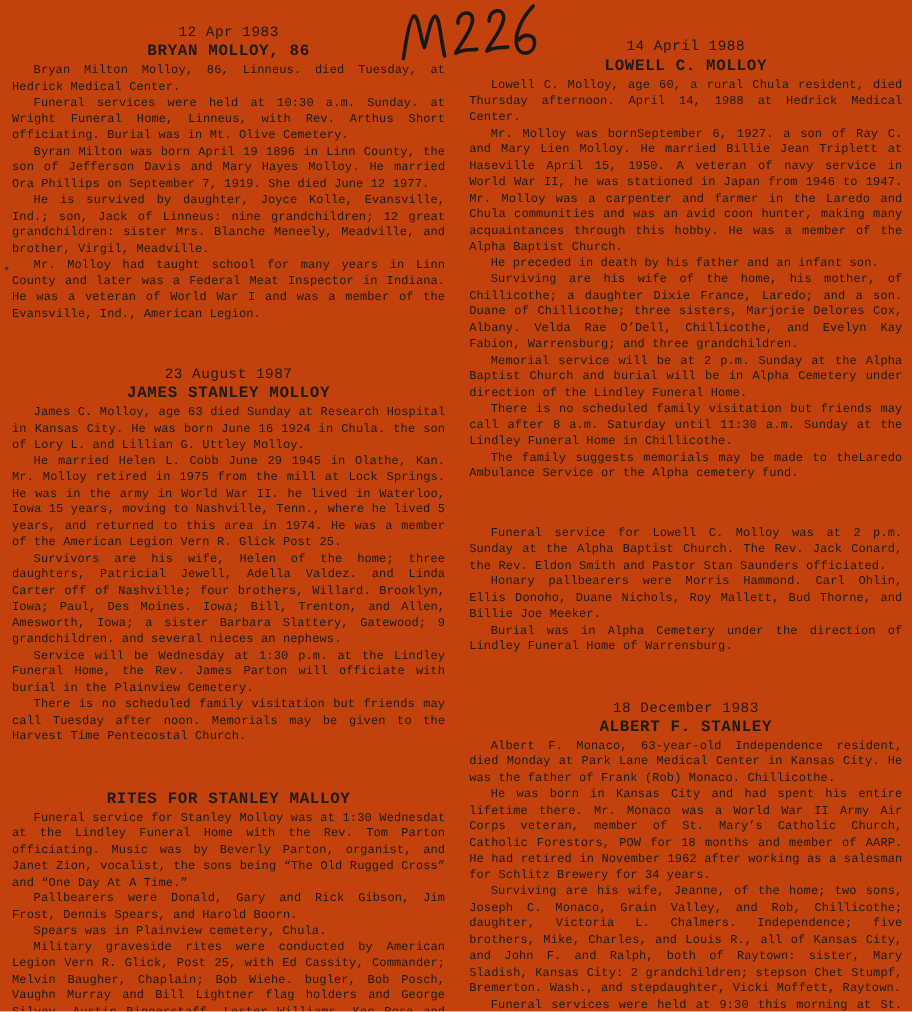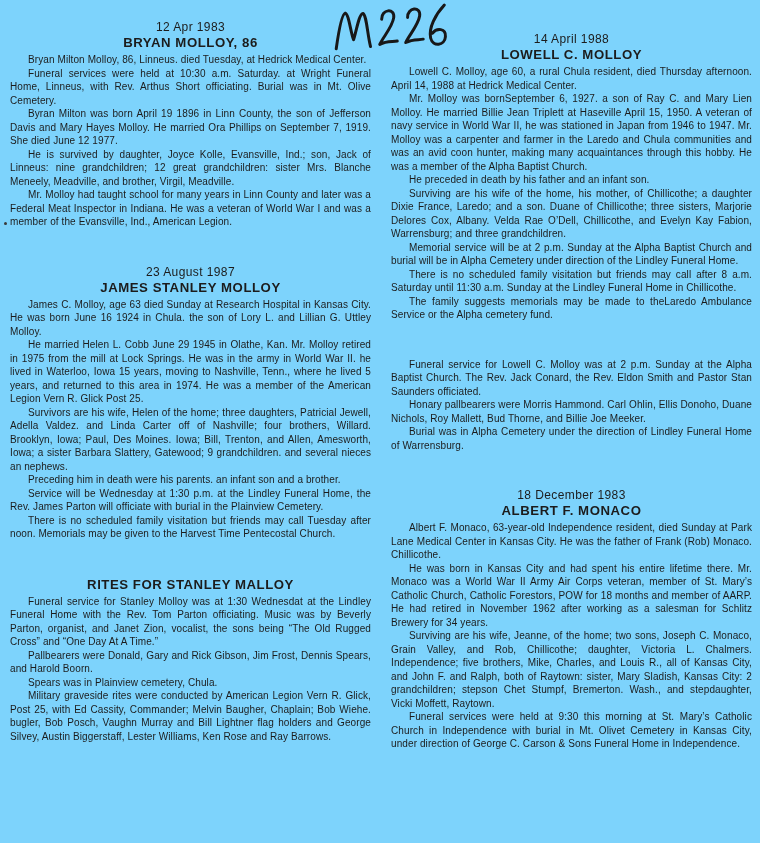--- a/index.html
+++ b/index.html
@@ -4,23 +4,23 @@
 <style>
   html, body {
     margin: 0;
     padding: 0;
     background: #ffffff;
   }
   .page {
     position: relative;
     width: 760px;
     height: 843px;
-    background: #7dd3fc;
+    background: #c2410c;
     overflow: hidden;
-    font-family: Liberation Sans, sans-serif;
+    font-family: Liberation Mono, monospace;
     color: #1c1c1c;
     box-sizing: border-box;
   }
   .columns {
     display: flex;
     gap: 20px;
     padding: 0 8px 0 10px;
     box-sizing: border-box;
   }
   .column {
@@ -99,32 +99,31 @@
   </div>
 
   <div class="artifact-dot"></div>
 
   <div class="columns">
     <div class="column column-left">
         <section class="obituary">
           <div class="obit-date">12 Apr 1983</div>
           <h2 class="obit-title">BRYAN MOLLOY, 86</h2>
           <p>Bryan Milton Molloy, 86, Linneus. died Tuesday, at Hedrick Medical Center.</p>
-          <p>Funeral services were held at 10:30 a.m. Saturday. at Wright Funeral Home, Linneus, with Rev. Arthus Short officiating. Burial was in Mt. Olive Cemetery.</p>
+          <p>Funeral services were held at 10:30 a.m. Sunday. at Wright Funeral Home, Linneus, with Rev. Arthus Short officiating. Burial was in Mt. Olive Cemetery.</p>
           <p>Byran Milton was born April 19 1896 in Linn County, the son of Jefferson Davis and Mary Hayes Molloy. He married Ora Phillips on September 7, 1919. She died June 12 1977.</p>
           <p>He is survived by daughter, Joyce Kolle, Evansville, Ind.; son, Jack of Linneus: nine grandchildren; 12 great grandchildren: sister Mrs. Blanche Meneely, Meadville, and brother, Virgil, Meadville.</p>
           <p>Mr. Molloy had taught school for many years in Linn County and later was a Federal Meat Inspector in Indiana. He was a veteran of World War I and was a member of the Evansville, Ind., American Legion.</p>
         </section>
         <section class="obituary">
           <div class="obit-date">23 August 1987</div>
           <h2 class="obit-title">JAMES STANLEY MOLLOY</h2>
           <p>James C. Molloy, age 63 died Sunday at Research Hospital in Kansas City. He was born June 16 1924 in Chula. the son of Lory L. and Lillian G. Uttley Molloy.</p>
           <p>He married Helen L. Cobb June 29 1945 in Olathe, Kan. Mr. Molloy retired in 1975 from the mill at Lock Springs. He was in the army in World War II. he lived in Waterloo, Iowa 15 years, moving to Nashville, Tenn., where he lived 5 years, and returned to this area in 1974. He was a member of the American Legion Vern R. Glick Post 25.</p>
           <p>Survivors are his wife, Helen of the home; three daughters, Patricial Jewell, Adella Valdez. and Linda Carter off of Nashville; four brothers, Willard. Brooklyn, Iowa; Paul, Des Moines. Iowa; Bill, Trenton, and Allen, Amesworth, Iowa; a sister Barbara Slattery, Gatewood; 9 grandchildren. and several nieces an nephews.</p>
-          <p>Preceding him in death were his parents. an infant son and a brother.</p>
           <p>Service will be Wednesday at 1:30 p.m. at the Lindley Funeral Home, the Rev. James Parton will officiate with burial in the Plainview Cemetery.</p>
           <p>There is no scheduled family visitation but friends may call Tuesday after noon. Memorials may be given to the Harvest Time Pentecostal Church.</p>
         </section>
         <section class="obituary">
           <h2 class="obit-title">RITES FOR STANLEY MALLOY</h2>
           <p>Funeral service for Stanley Molloy was at 1:30 Wednesdat at the Lindley Funeral Home with the Rev. Tom Parton officiating. Music was by Beverly Parton, organist, and Janet Zion, vocalist, the sons being “The Old Rugged Cross” and “One Day At A Time.”</p>
           <p>Pallbearers were Donald, Gary and Rick Gibson, Jim Frost, Dennis Spears, and Harold Boorn.</p>
           <p>Spears was in Plainview cemetery, Chula.</p>
           <p>Military graveside rites were conducted by American Legion Vern R. Glick, Post 25, with Ed Cassity, Commander; Melvin Baugher, Chaplain; Bob Wiehe. bugler, Bob Posch, Vaughn Murray and Bill Lightner flag holders and George Silvey, Austin Biggerstaff, Lester Williams, Ken Rose and Ray Barrows.</p>
         </section>
@@ -141,22 +140,22 @@
           <p>There is no scheduled family visitation but friends may call after 8 a.m. Saturday until 11:30 a.m. Sunday at the Lindley Funeral Home in Chillicothe.</p>
           <p>The family suggests memorials may be made to theLaredo Ambulance Service or the Alpha cemetery fund.</p>
         </section>
         <section class="obituary">
           <p>Funeral service for Lowell C. Molloy was at 2 p.m. Sunday at the Alpha Baptist Church. The Rev. Jack Conard, the Rev. Eldon Smith and Pastor Stan Saunders officiated.</p>
           <p>Honary pallbearers were Morris Hammond. Carl Ohlin, Ellis Donoho, Duane Nichols, Roy Mallett, Bud Thorne, and Billie Joe Meeker.</p>
           <p>Burial was in Alpha Cemetery under the direction of Lindley Funeral Home of Warrensburg.</p>
         </section>
         <section class="obituary">
           <div class="obit-date">18 December 1983</div>
-          <h2 class="obit-title">ALBERT F. MONACO</h2>
-          <p>Albert F. Monaco, 63-year-old Independence resident, died Sunday at Park Lane Medical Center in Kansas City. He was the father of Frank (Rob) Monaco. Chillicothe.</p>
+          <h2 class="obit-title">ALBERT F. STANLEY</h2>
+          <p>Albert F. Monaco, 63-year-old Independence resident, died Monday at Park Lane Medical Center in Kansas City. He was the father of Frank (Rob) Monaco. Chillicothe.</p>
           <p>He was born in Kansas City and had spent his entire lifetime there. Mr. Monaco was a World War II Army Air Corps veteran, member of St. Mary’s Catholic Church, Catholic Forestors, POW for 18 months and member of AARP. He had retired in November 1962 after working as a salesman for Schlitz Brewery for 34 years.</p>
           <p>Surviving are his wife, Jeanne, of the home; two sons, Joseph C. Monaco, Grain Valley, and Rob, Chillicothe; daughter, Victoria L. Chalmers. Independence; five brothers, Mike, Charles, and Louis R., all of Kansas City, and John F. and Ralph, both of Raytown: sister, Mary Sladish, Kansas City: 2 grandchildren; stepson Chet Stumpf, Bremerton. Wash., and stepdaughter, Vicki Moffett, Raytown.</p>
           <p>Funeral services were held at 9:30 this morning at St. Mary’s Catholic Church in Independence with burial in Mt. Olivet Cemetery in Kansas City, under direction of George C. Carson &amp; Sons Funeral Home in Independence.</p>
         </section>
       </div>
   </div>
 
 </div>
 
 </body></html>

